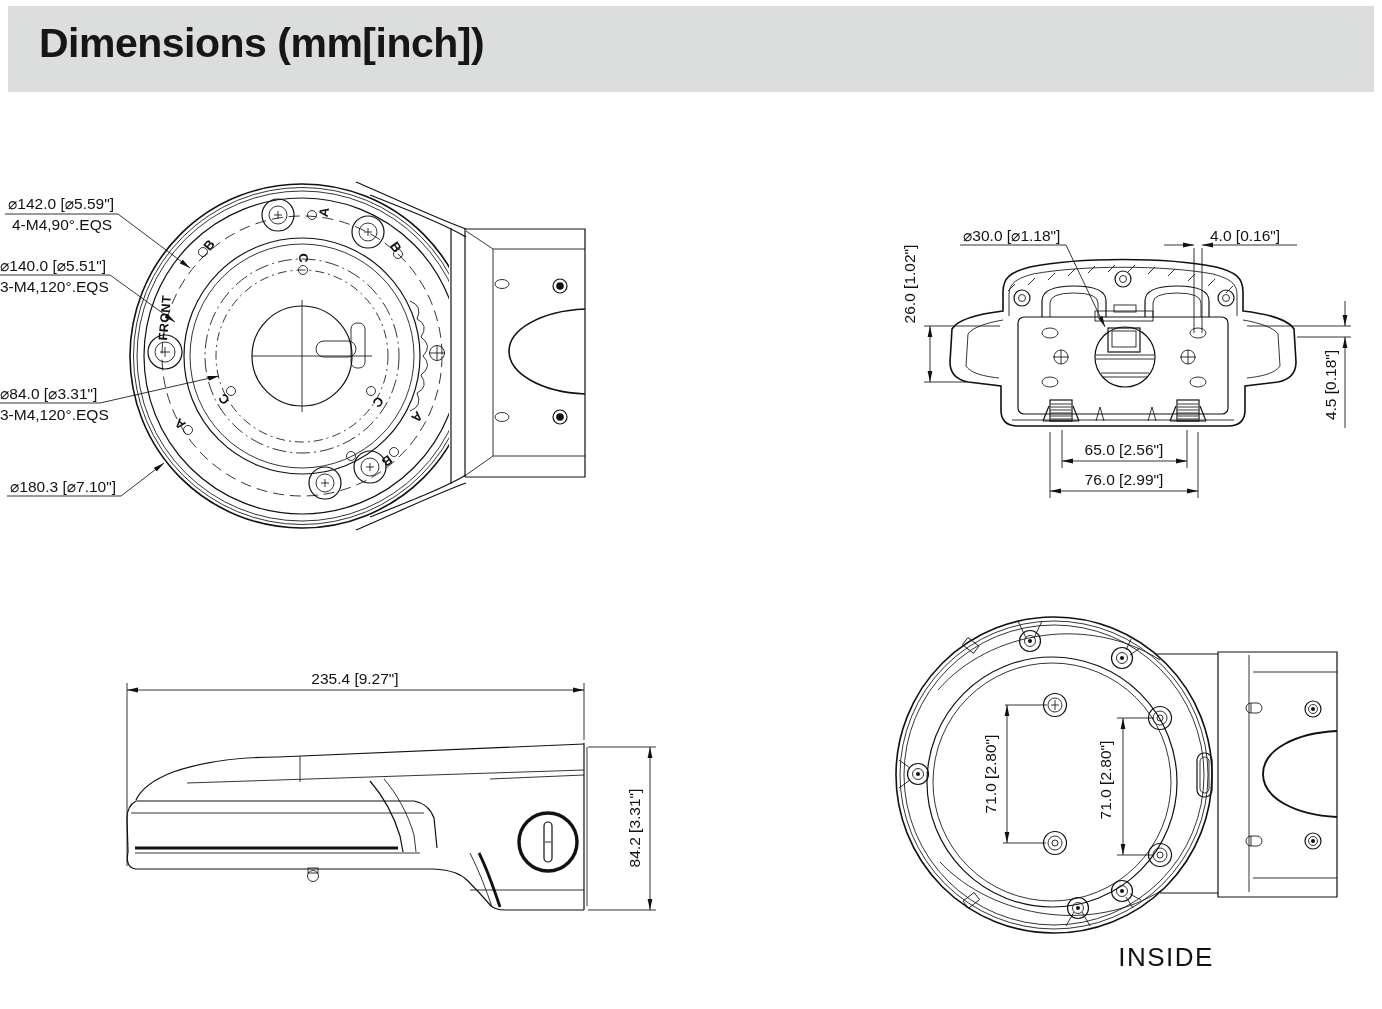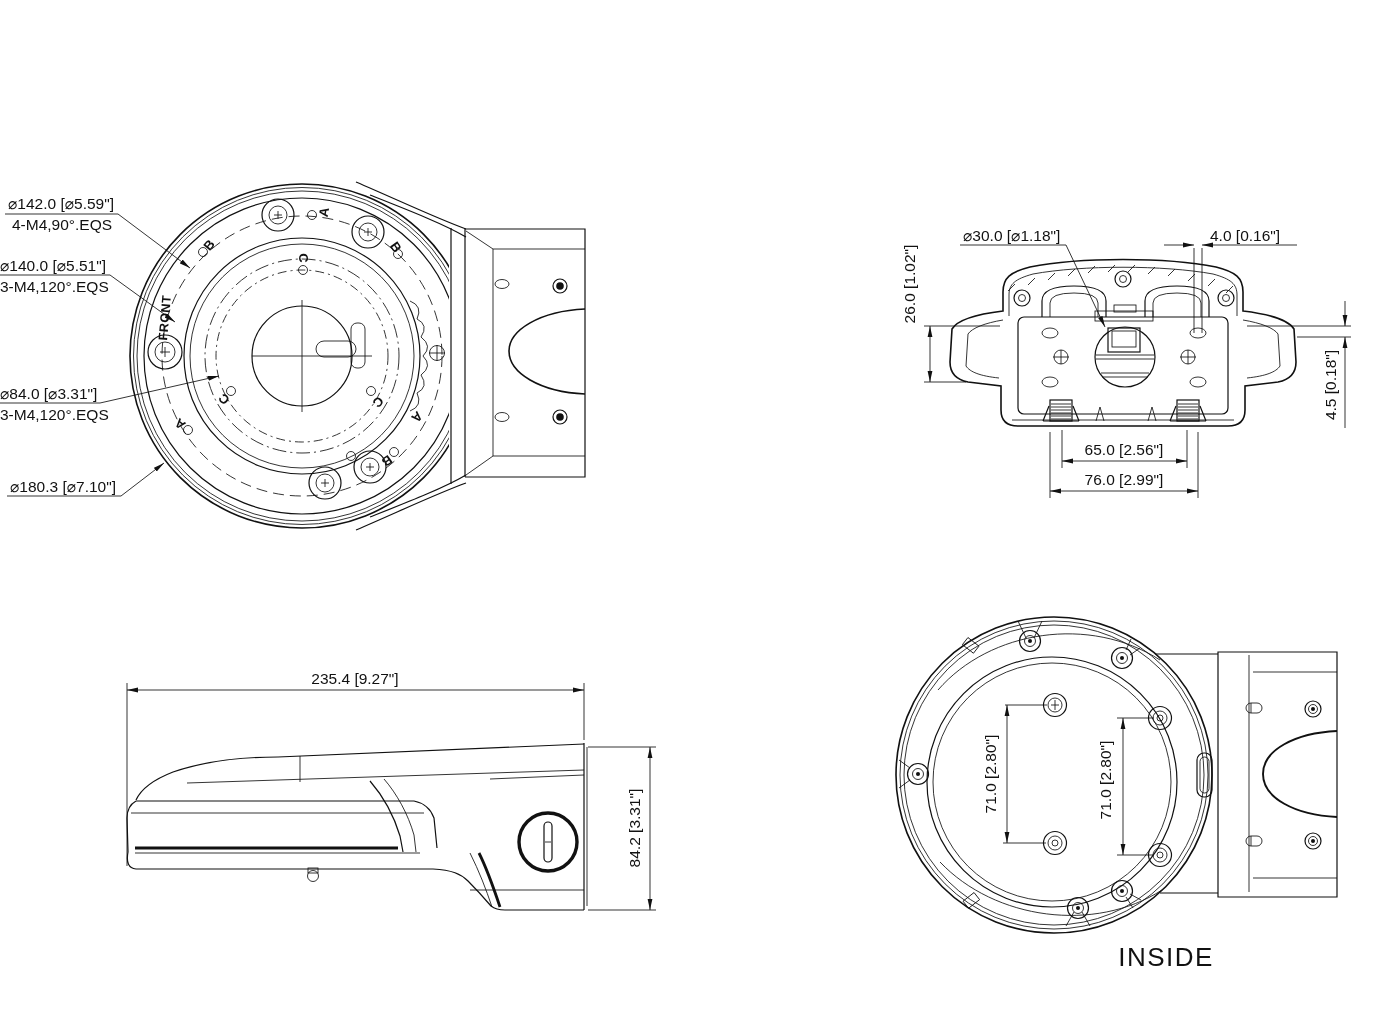--- a/index.html
+++ b/index.html
@@ -17,20 +17,23 @@
   .thin{stroke:#111;stroke-width:0.85;fill:none;}
   .med{stroke:#111;stroke-width:1.2;fill:none;}
   .thick{stroke:#111;stroke-width:1.6;fill:none;}
   .heavy{stroke:#111;stroke-width:2.8;fill:none;}
 </style>
 </head>
 <body>
 
 <div class="page">
 
+  <div class="banner">
+    <h1>Dimensions (mm[inch])</h1>
+  </div>
 
   <svg class="drawing" viewBox="0 0 1382 1009">
     <defs>
       <marker id="ah" viewBox="0 0 11 6" refX="11" refY="3" markerWidth="11" markerHeight="6" orient="auto-start-reverse" markerUnits="userSpaceOnUse">
         <path d="M0,0.6 L11,3 L0,5.4 Z" fill="#111"></path>
       </marker>
     </defs>
 
     <g>
       <g>

